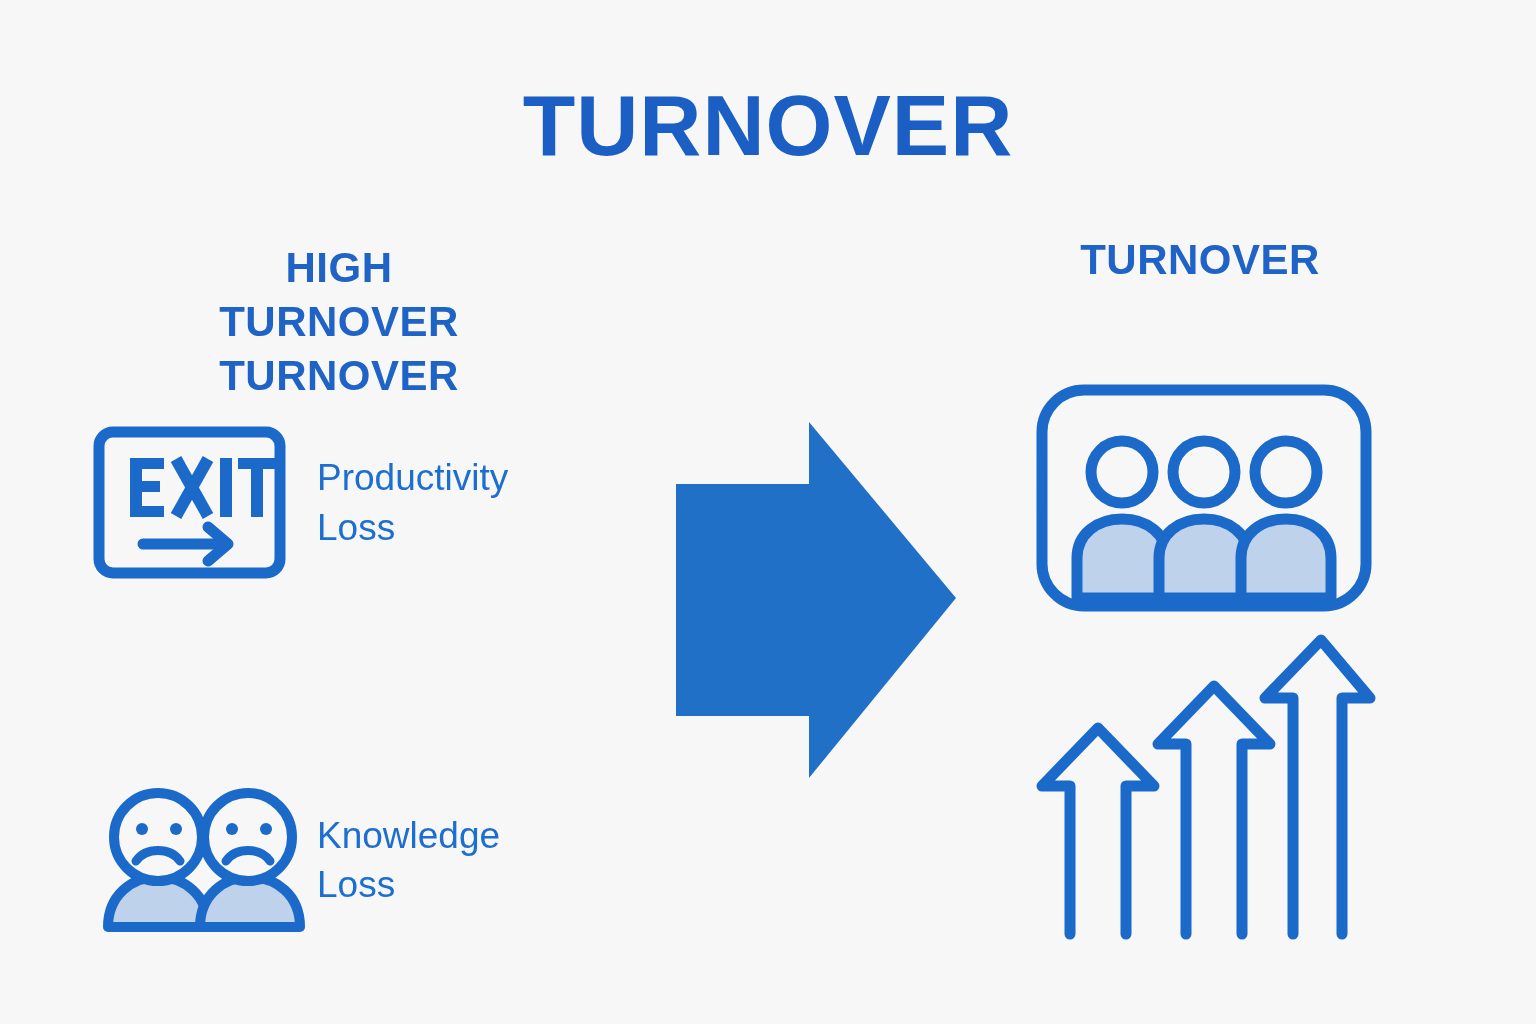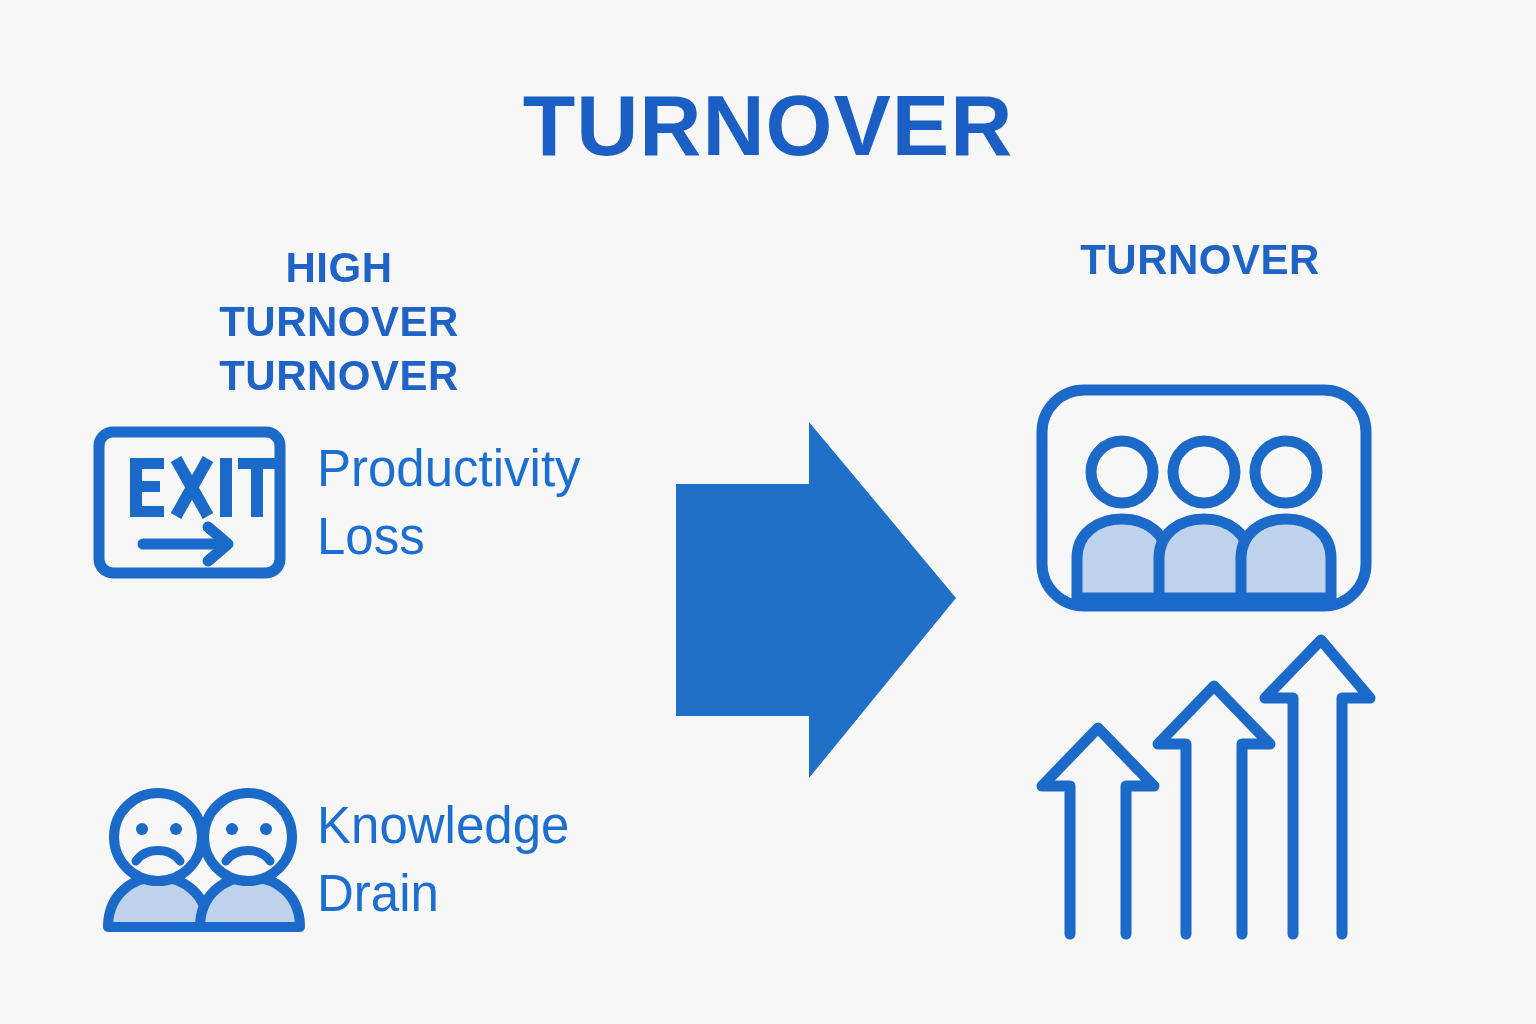--- a/index.html
+++ b/index.html
@@ -72,21 +72,21 @@
   .row-3 { top: 785px; }
 
   .row-icon {
     width: 225px;
     flex: 0 0 225px;
     display: flex;
     align-items: center;
     justify-content: flex-start;
   }
   .row-label {
-    font-size: 51px;
+    font-size: 37px;
     color: #1C6FD0;
     line-height: 1.33;
     font-weight: normal;
     white-space: pre-line;
   }
 
   
   .center-arrow {
     position: absolute;
     left: 672px;
@@ -176,21 +176,21 @@
         <circle cx="84" cy="44" r="6" fill="#1B6AC9"></circle>
         <path d="M44 76 C54 62 78 62 88 76" fill="none" stroke="#1B6AC9" stroke-width="9" stroke-linecap="round"></path>
 
         <circle cx="156" cy="52" r="44" fill="#F7F7F7" stroke="#1B6AC9" stroke-width="10"></circle>
         <circle cx="140" cy="44" r="6" fill="#1B6AC9"></circle>
         <circle cx="174" cy="44" r="6" fill="#1B6AC9"></circle>
         <path d="M134 76 C144 62 168 62 178 76" fill="none" stroke="#1B6AC9" stroke-width="9" stroke-linecap="round"></path>
       </svg>
     </div>
     <div class="row-label">Knowledge
-Drain</div>
+Loss</div>
   </div>
 
   <div class="center-arrow">
     <svg width="300" height="368" viewBox="0 0 300 368">
       <polygon points="4,66 137,66 137,4 284,180 137,360 137,298 4,298" fill="#2070C8"></polygon>
     </svg>
   </div>
 
   <div class="team-icon">
     <svg width="340" height="232" viewBox="0 0 340 232">

